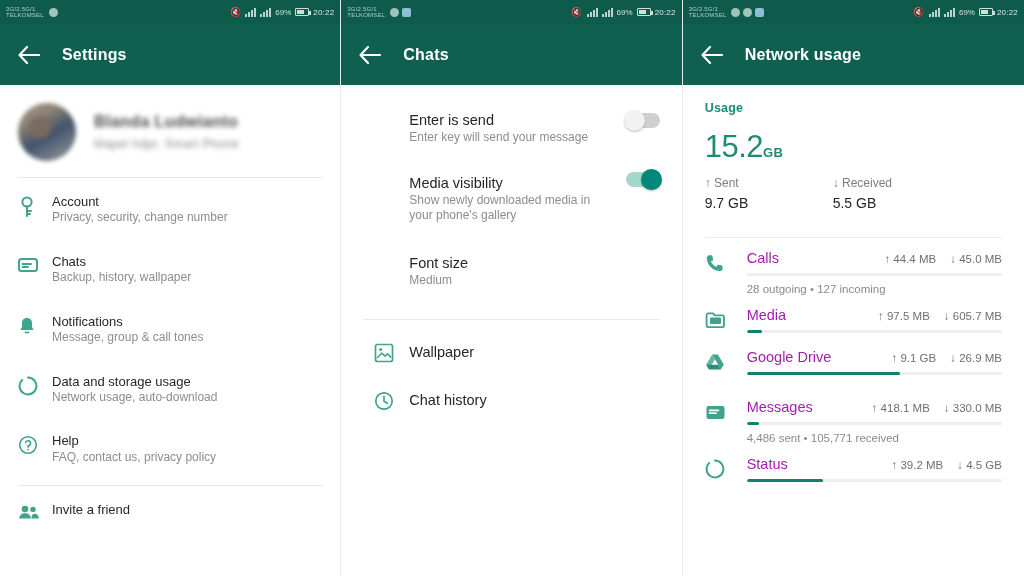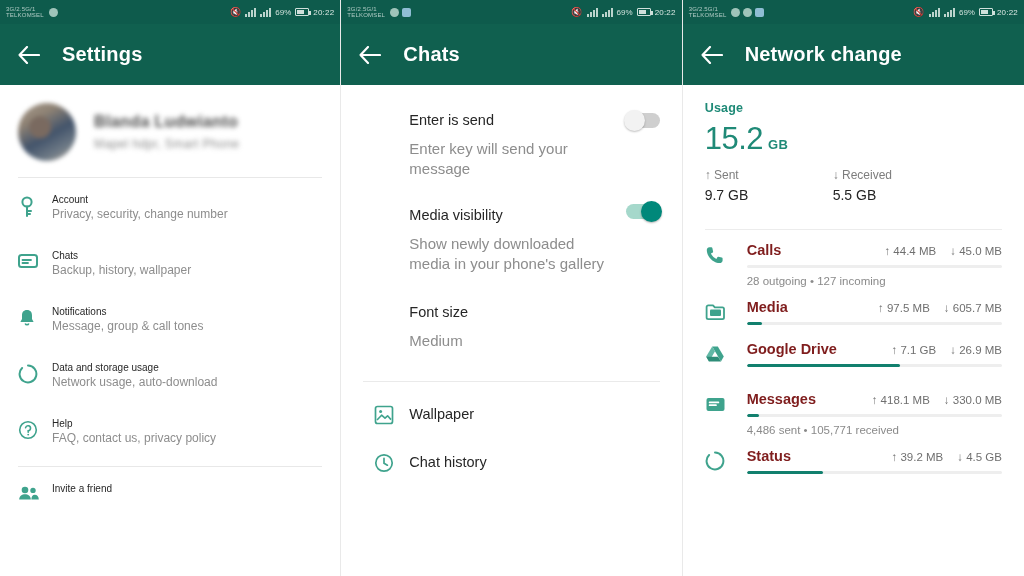--- a/index.html
+++ b/index.html
@@ -86,21 +86,21 @@
     padding: 0 14px;
     color: #fff;
   }
   .back-arrow {
     width: 30px; height: 30px;
     display: flex; align-items: center; justify-content: center;
     margin-right: 18px;
     cursor: pointer;
   }
   .appbar-title {
-    font-size: 20px;
+    font-size: 16px;
     font-weight: bold;
     letter-spacing: .2px;
   }
 
   
   .profile {
     display: flex; align-items: center;
     padding: 18px 18px 16px 18px;
   }
   .avatar {
@@ -129,35 +129,35 @@
     padding: 14px 18px;
     cursor: pointer;
   }
   .row-icon {
     width: 34px; flex: 0 0 34px;
     display: flex; align-items: center; justify-content: flex-start;
     padding-top: 2px;
   }
   .row-text { flex: 1; }
   .row-title {
-    font-size: 10px; color: #272727; line-height: 1.25;
+    font-size: 13px; color: #272727; line-height: 1.25;
   }
   .row-sub {
     font-size: 12px; color: #8d8d8d; margin-top: 0; line-height: 1.3;
   }
 
   
   .crow {
     display: flex; align-items: center;
     padding: 12px 26px 12px 68px;
     position: relative;
     cursor: pointer;
   }
   .crow .row-title { font-size: 14.5px; color: #262626; }
-  .crow .row-sub { font-size: 15px; color: #8d8d8d; margin-top: 10px; max-width: 205px; }
+  .crow .row-sub { font-size: 12px; color: #8d8d8d; margin-top: 1px; max-width: 205px; }
   .toggle {
     position: absolute; right: 22px; top: 14px;
     width: 34px; height: 15px; border-radius: 8px;
     background: #cfcfcf;
   }
   .toggle i {
     position: absolute; top: -3px; left: -2px;
     width: 21px; height: 21px; border-radius: 50%;
     background: #f2f2f2; box-shadow: 0 1px 2px rgba(0,0,0,.25);
   }
@@ -171,40 +171,40 @@
   }
   .crow2 .row-icon { width: 50px; flex: 0 0 50px; justify-content: center; }
   .crow2 .row-title { font-size: 14.5px; color: #262626; }
 
   
   .usage-block { padding: 16px 22px 10px 22px; }
   .usage-label {
     font-size: 12.5px; font-weight: bold; color: #1f8a77; letter-spacing: .2px;
   }
   .usage-value {
-    margin-top: 6px;
+    margin-top: 14px;
     color: #1f8a77;
     font-size: 31px;
     font-weight: normal;
     letter-spacing: -.5px;
-    display: flex; align-items: baseline; gap: 5px;
+    display: flex; align-items: baseline; 
   }
   .usage-unit { font-size: 13px; font-weight: bold; letter-spacing: .3px; }
   .sr-grid { display: flex; margin-top: 11px; }
   .sr-col { width: 128px; }
   .sr-head { font-size: 12px; color: #7d7d7d; }
   .sr-val { font-size: 14px; color: #242424; margin-top: 5px; }
   .net-divider { height: 1px; background: #ececec; margin: 16px 22px 0 22px; }
 
   .nrow { padding: 12px 22px 0 22px; cursor: pointer; }
   .nrow-main { display: flex; align-items: center; }
   .nrow-icon { width: 42px; flex: 0 0 42px; display: flex; align-items: center; }
   .nrow-body { flex: 1; }
   .nrow-line { display: flex; align-items: baseline; }
-  .nrow-name { font-size: 14.5px; color: #7f1d1d; font-weight: bold; }
+  .nrow-name { font-size: 14.5px; color: #a21caf; font-weight: normal; }
   .nrow-stats { margin-left: auto; display: flex; gap: 14px; }
   .nrow-stat { font-size: 11.5px; color: #6f6f6f; white-space: nowrap; }
   .bar {
     height: 3px; background: #eeeeee; border-radius: 2px;
     margin-top: 7px; overflow: hidden;
   }
   .bar i { display: block; height: 100%; background: #12806e; border-radius: 2px; }
   .nrow-note { font-size: 11.5px; color: #8a8a8a; margin: 7px 0 0 42px; }
 
   svg { display: block; }
@@ -480,21 +480,21 @@
         <span class="sb-time">20:22</span>
       </div>
     </div>
 
     <div class="appbar">
       <div class="back-arrow">
         <svg width="22" height="18" viewBox="0 0 22 18">
           <path d="M9 1 L1.5 9 L9 17 M1.5 9 H21" stroke="#ffffff" stroke-width="2.1" fill="none" stroke-linecap="round" stroke-linejoin="round"></path>
         </svg>
       </div>
-      <div class="appbar-title">Network change</div>
+      <div class="appbar-title">Network usage</div>
     </div>
 
     <div class="usage-block">
       <div class="usage-label">Usage</div>
       <div class="usage-value">
         <span>15.2</span>
         <span class="usage-unit">GB</span>
       </div>
       <div class="sr-grid">
         <div class="sr-col">
@@ -564,21 +564,21 @@
             <svg width="20" height="18" viewBox="0 0 20 18">
               <path d="M7.2 1.4 L12.8 1.4 L18.8 11.6 L16 16.4 Z" fill="#3fa38d"></path>
               <path d="M7.2 1.4 L1.2 11.6 L4 16.4 L10 6.2 Z" fill="#62b8a6"></path>
               <path d="M1.2 11.8 H13 L16 16.6 H4 Z" fill="#2e8d78"></path>
             </svg>
           </div>
           <div class="nrow-body">
             <div class="nrow-line">
               <span class="nrow-name">Google Drive</span>
               <span class="nrow-stats">
-                <span class="nrow-stat">↑ 7.1 GB</span>
+                <span class="nrow-stat">↑ 9.1 GB</span>
                 <span class="nrow-stat">↓ 26.9 MB</span>
               </span>
             </div>
             <div class="bar">
                 <i style="width: 60%;"></i>
               </div>
           </div>
         </div>
       </div>
 

